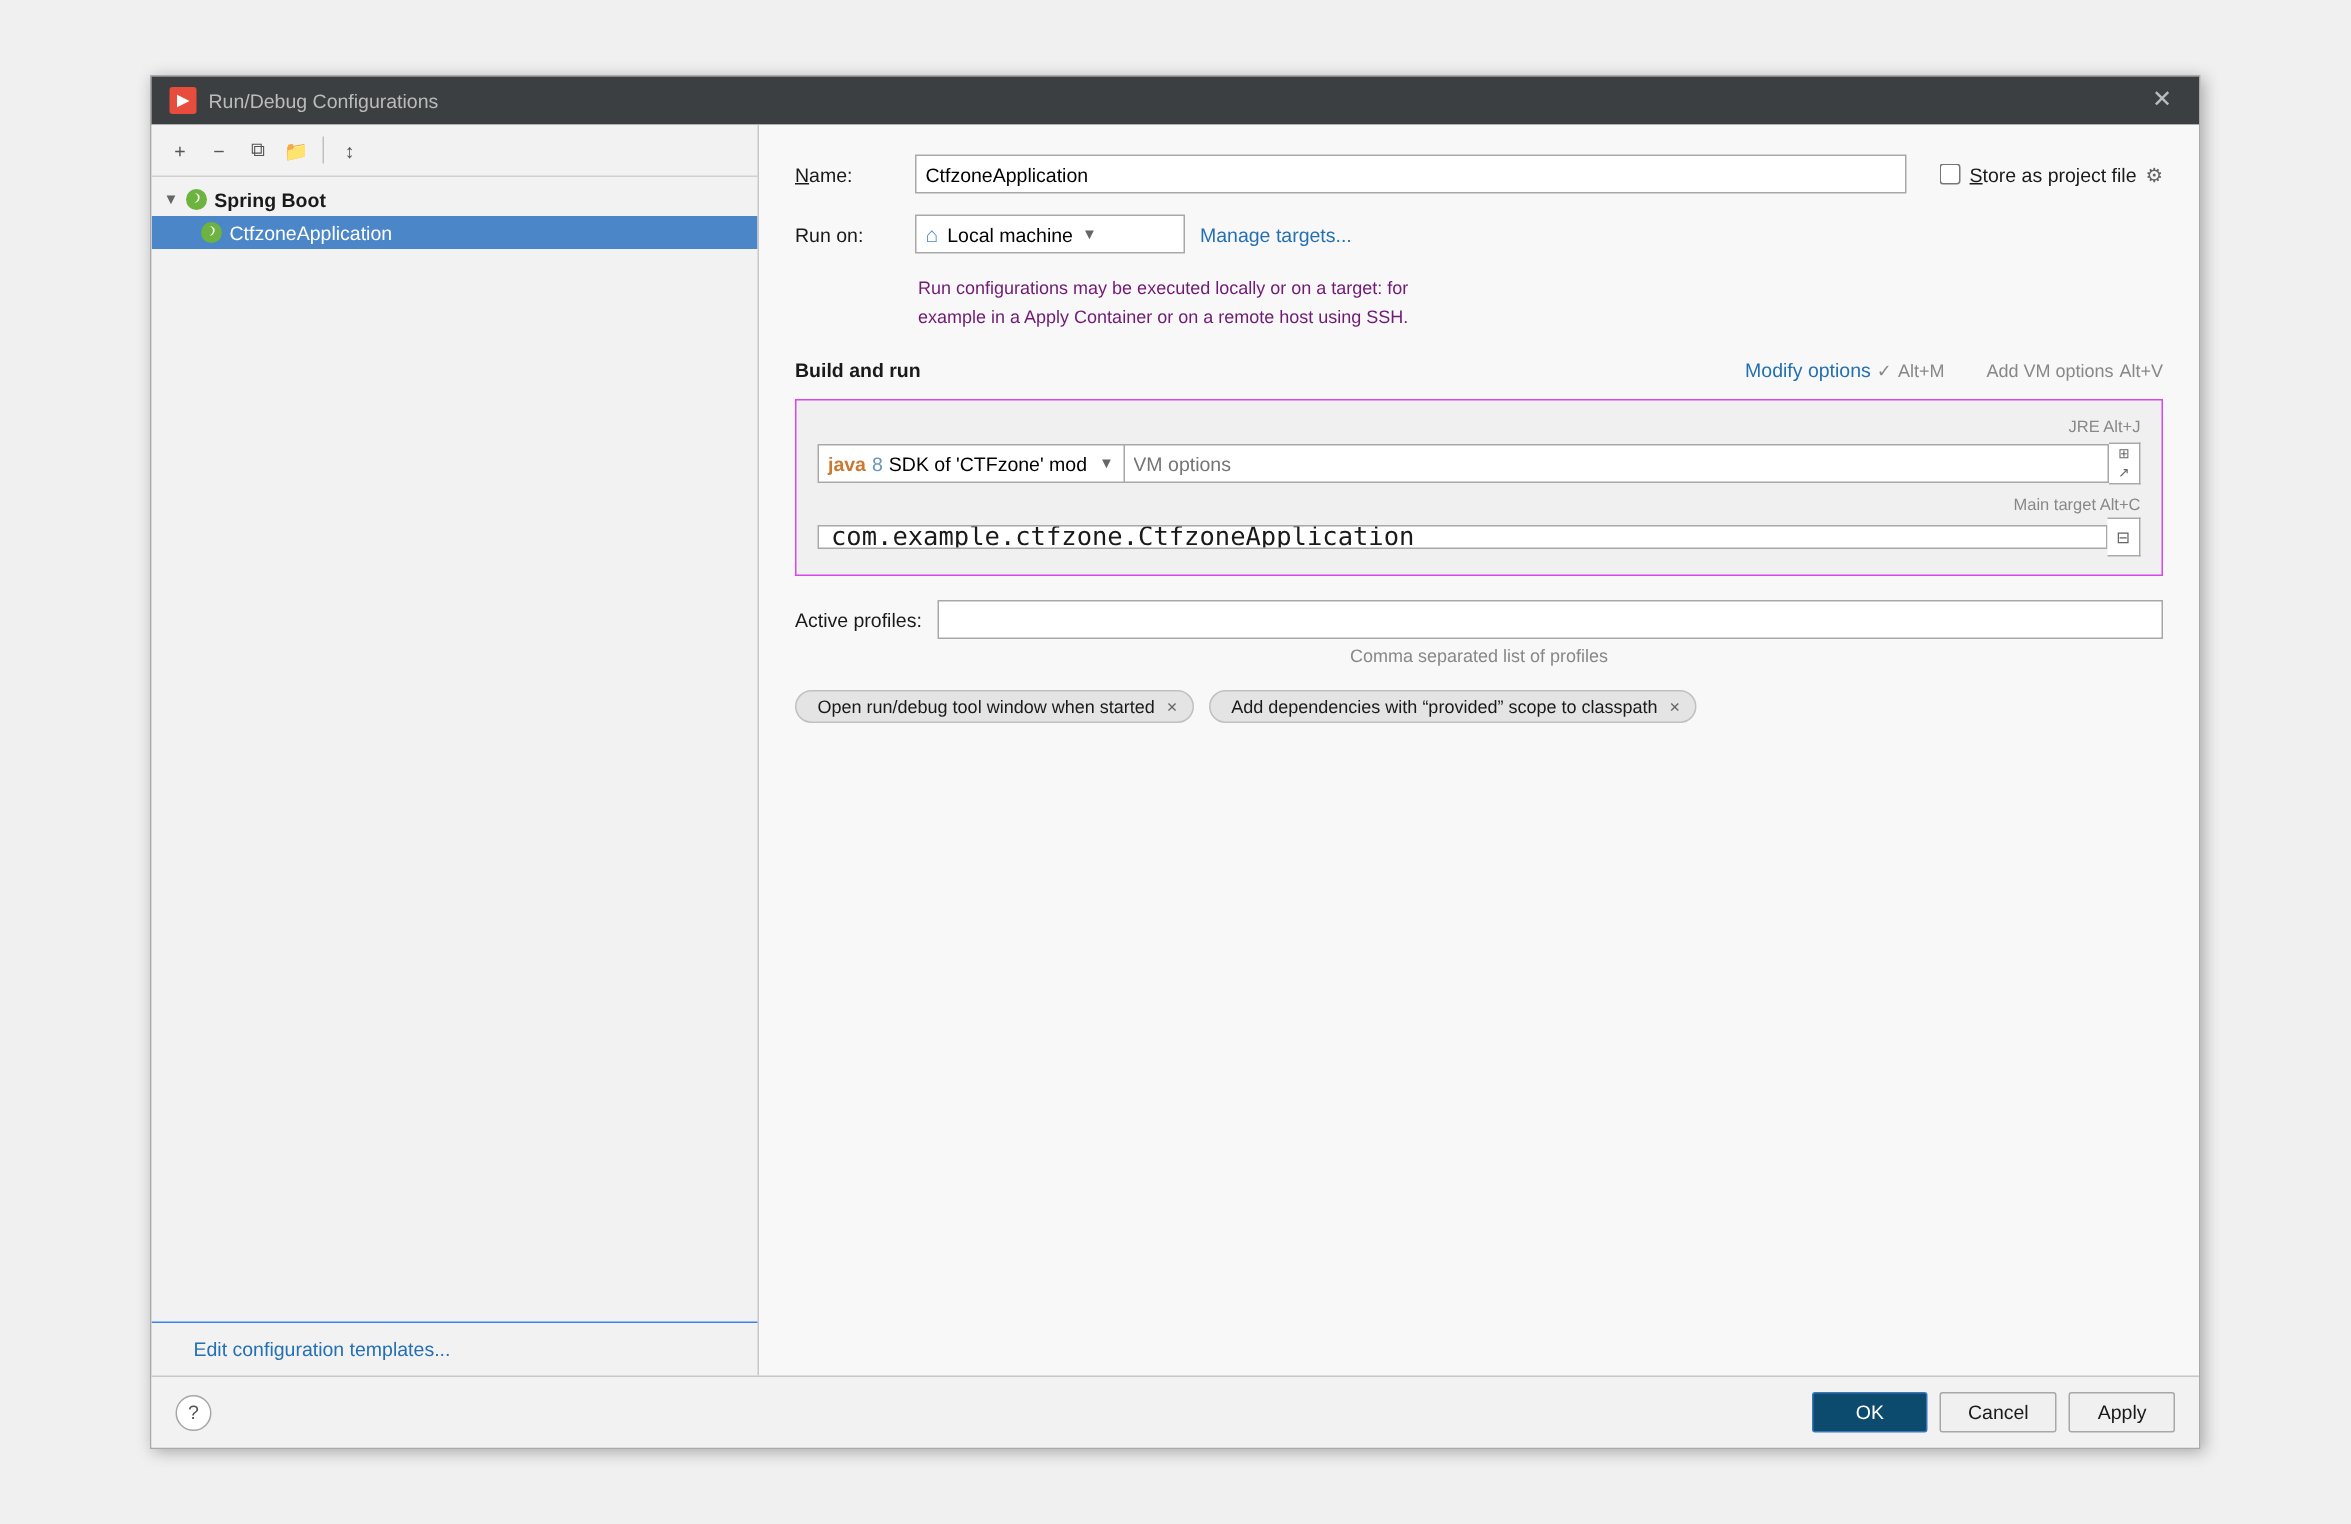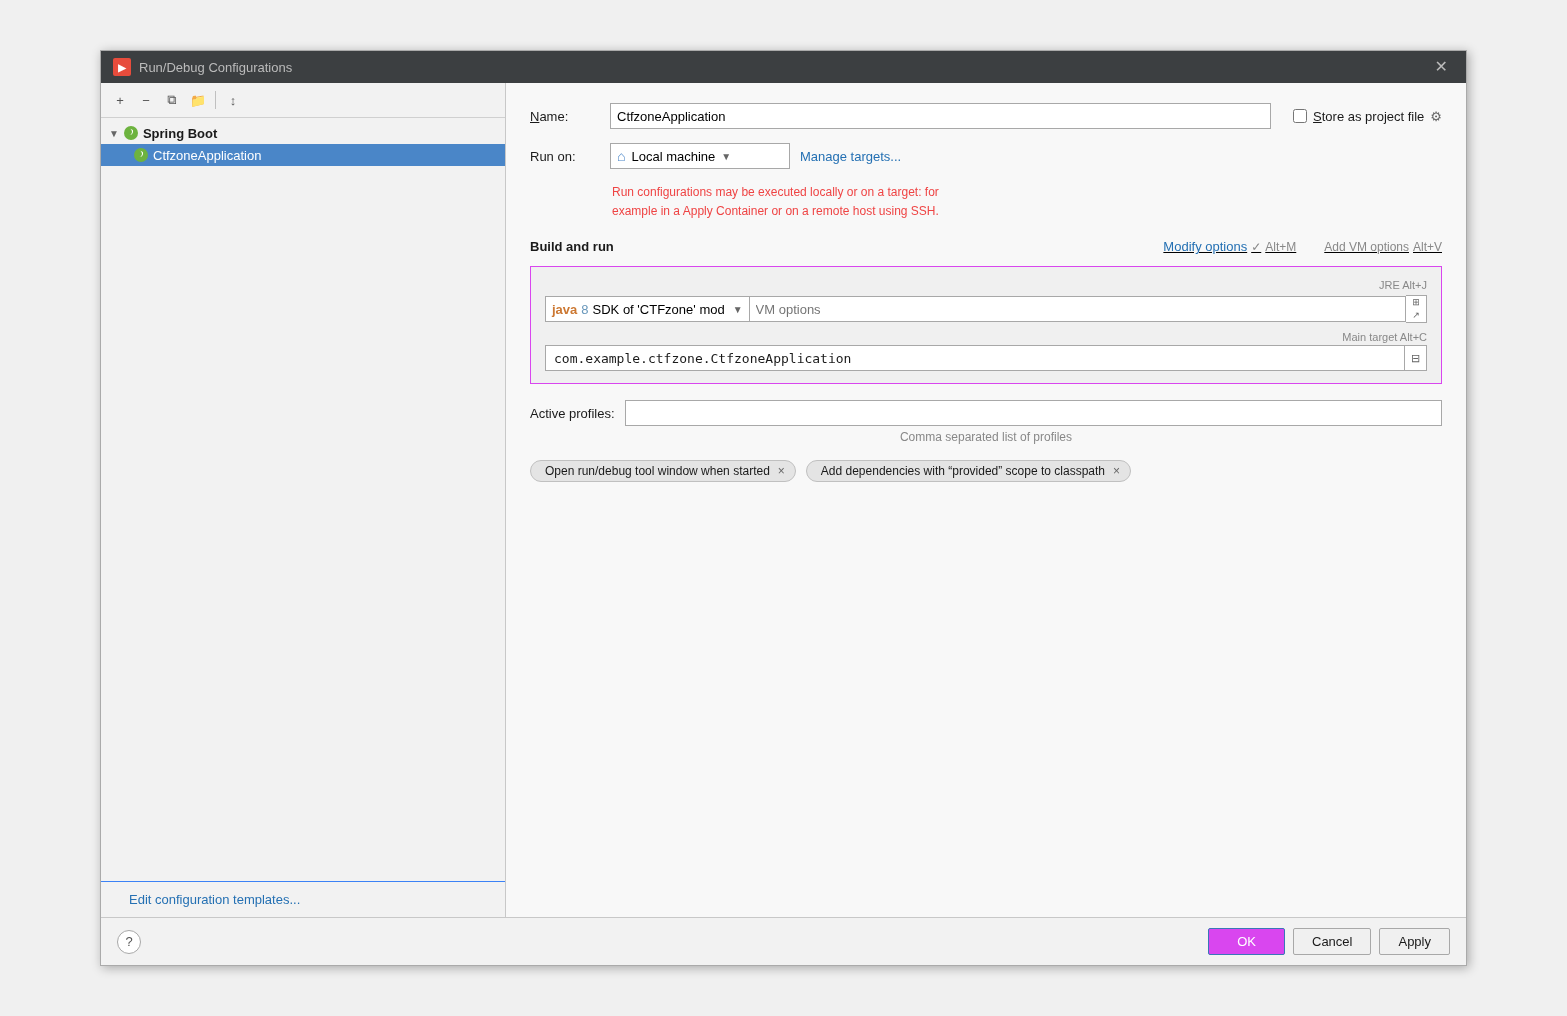--- a/index.html
+++ b/index.html
@@ -192,21 +192,21 @@
     }
     .run-on-dropdown .house-icon { color: #4a86c8; font-size: 14px; }
     .run-on-dropdown .chevron { color: #666; font-size: 10px; }
     .manage-targets-link {
       color: #2470b3;
       cursor: pointer;
       text-decoration: none;
       font-size: 13px;
     }
     .hint-text {
-      color: #ef4444;
+      color: #701a75;
       font-size: 12px;
       margin-left: 82px;
       margin-bottom: 18px;
       line-height: 1.6;
     }
     .section-header {
       display: flex;
       justify-content: space-between;
       align-items: center;
       margin-bottom: 12px;
@@ -214,21 +214,20 @@
     }
     .build-run-label {
       font-weight: bold;
       font-size: 13px;
       color: #1a1a1a;
     }
     .modify-options {
       display: flex;
       align-items: center;
       gap: 4px;
-      text-decoration: underline;
     }
     .modify-options-link {
       color: #2470b3;
       cursor: pointer;
       font-size: 13px;
       text-decoration: none;
     }
     .shortcut-hint {
       color: #888;
       font-size: 12px;
@@ -296,25 +295,25 @@
       justify-content: center;
       line-height: 1;
     }
     .main-class-row {
       display: flex;
       align-items: center;
       position: relative;
     }
     .main-class-input {
       flex: 1;
-      height: 26px;
+      height: 16px;
       border: 1px solid #a8a8a8;
       background: white;
       padding: 2px 8px;
-      font-size: 13px;
+      font-size: 17px;
       color: #1a1a1a;
       outline: none;
       font-family: "Consolas", monospace;
     }
     .main-class-expand {
       width: 22px;
       height: 26px;
       background: white;
       border: 1px solid #a8a8a8;
       border-left: none;
@@ -399,21 +398,21 @@
       display: flex;
       align-items: center;
       justify-content: center;
       color: #555;
     }
     .action-btns {
       display: flex;
       gap: 8px;
     }
     .btn-ok {
-      background: #d946ef;
+      background: #0c4a6e;
       color: white;
       border: 1px solid #3a76b8;
       padding: 5px 28px;
       cursor: pointer;
       font-size: 13px;
       border-radius: 2px;
       text-align: right;
     }
     .btn-cancel, .btn-apply {
       background: #f0f0f0;

